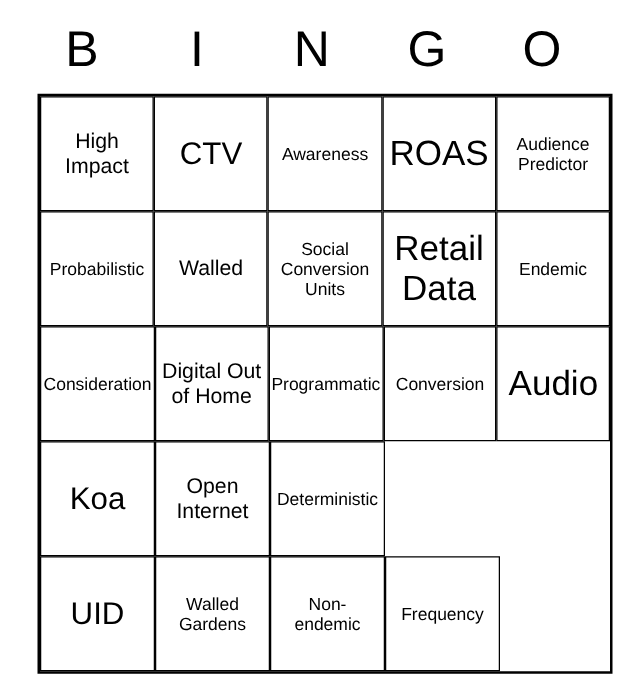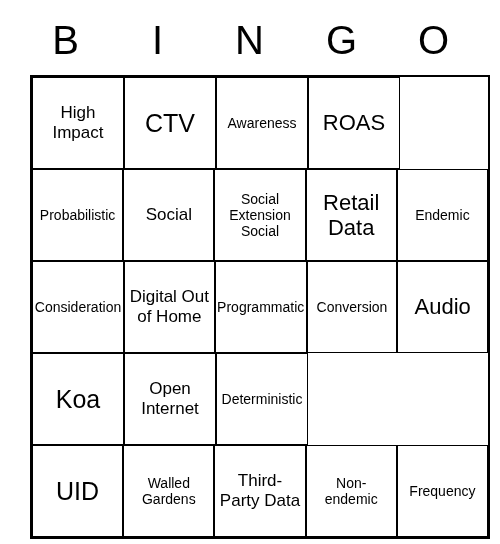--- a/index.html
+++ b/index.html
@@ -46,21 +46,21 @@
       border: 1px solid #000;
       display: flex;
       align-items: center;
       justify-content: center;
       text-align: center;
       padding: 4px;
       line-height: 1.15;
     }
     
     .sz-xl { font-size: 25px; }
-    .sz-l  { font-size: 22px; }
+    .sz-l  { font-size: 28px; }
     .sz-m  { font-size: 17px; }
     .sz-s  { font-size: 14px; }
     .sz-xs { font-size: 14px; }
   </style>
 </head>
 <body>
 
 <div class="header-row">
   <div class="header-letter">B</div>
   <div class="header-letter">I</div>
@@ -76,30 +76,33 @@
       </div>
     <div class="cell">
         <span class="sz-xl">CTV</span>
       </div>
     <div class="cell">
         <span class="sz-xs">Awareness</span>
       </div>
     <div class="cell">
         <span class="sz-l">ROAS</span>
       </div>
+    <div class="cell">
+        <span class="sz-s">Audience Predictor</span>
+      </div>
   </div>
   <div class="grid-row">
     <div class="cell">
         <span class="sz-xs">Probabilistic</span>
       </div>
     <div class="cell">
-        <span class="sz-m">Social</span>
+        <span class="sz-m">Walled</span>
       </div>
     <div class="cell">
-        <span class="sz-s">Social Extension Social</span>
+        <span class="sz-s">Social Conversion Units</span>
       </div>
     <div class="cell">
         <span class="sz-l">Retail Data</span>
       </div>
     <div class="cell">
         <span class="sz-s">Endemic</span>
       </div>
   </div>
   <div class="grid-row">
     <div class="cell">
@@ -130,22 +133,19 @@
       </div>
   </div>
   <div class="grid-row">
     <div class="cell">
         <span class="sz-xl">UID</span>
       </div>
     <div class="cell">
         <span class="sz-s">Walled Gardens</span>
       </div>
     <div class="cell">
-        <span class="sz-m">Third-Party Data</span>
-      </div>
-    <div class="cell">
         <span class="sz-s">Non-endemic</span>
       </div>
     <div class="cell">
         <span class="sz-s">Frequency</span>
       </div>
   </div>
 </div>
 
 </body></html>

